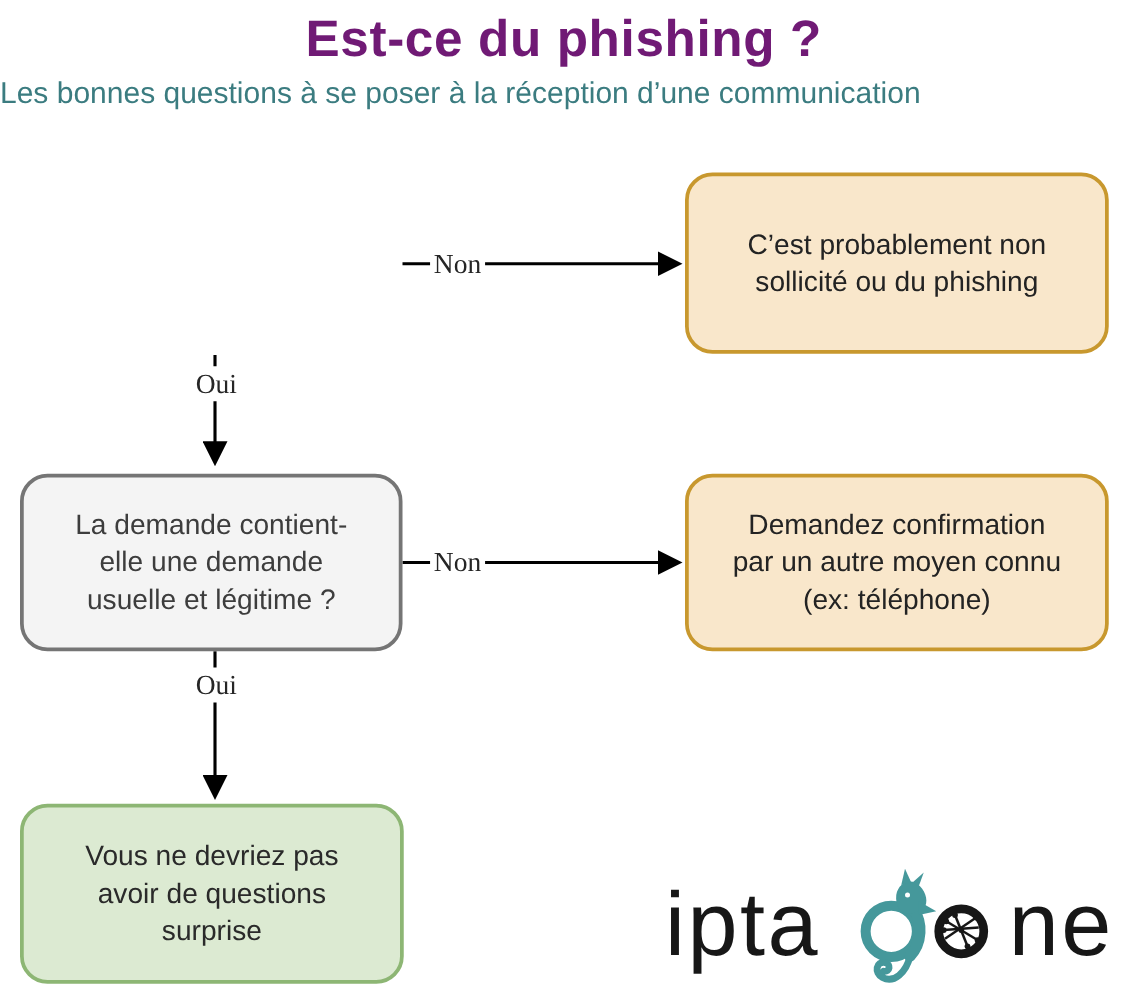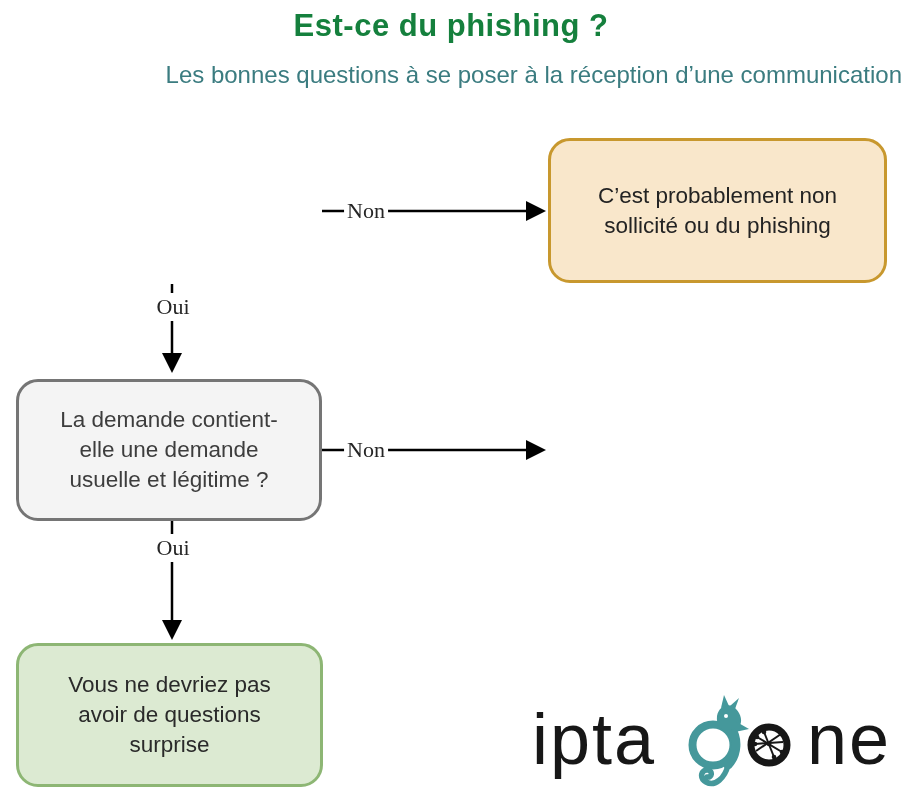--- a/index.html
+++ b/index.html
@@ -2,24 +2,24 @@
 <html><head>
 <meta charset="utf-8">
 <style>
   html,body{margin:0;padding:0;background:#ffffff;}
   .stage{
     position:relative;width:902px;height:800px;background:#ffffff;
     font-family:"Liberation Sans", sans-serif;overflow:hidden;
   }
   .title{
     position:absolute;top:8px;left:0;width:100%;text-align:center;
-    font-size:31px;font-weight:bold;color:#15803d;letter-spacing:.5px;z-index:3;
+    font-size:41px;font-weight:bold;color:#701a75;letter-spacing:.5px;z-index:3;
   }
   .subtitle{
-    position:absolute;top:61px;left:0;width:100%;text-align:right;
+    position:absolute;top:61px;left:0;width:100%;text-align:left;
     font-size:24px;color:#3b7c80;z-index:3;
   }
   .node{
     position:absolute;box-sizing:border-box;display:flex;align-items:center;justify-content:center;
     text-align:center;border-radius:22px;font-size:22.5px;line-height:30px;z-index:2;
   }
   .node span{white-space:pre-line;}
   .question{background:#f4f4f4;border:3px solid #757575;color:#3d3d3d;}
   .warning{background:#f9e7cb;border:3px solid #c8982e;color:#232323;}
   .result{background:#dcead2;border:3px solid #8db674;color:#2a2a2a;}
@@ -67,20 +67,25 @@
 
   <div class="node question" id="q2">
     <span>La demande contient-
 elle une demande
 usuelle et légitime ?</span>
   </div>
   <div class="node warning" id="a1">
     <span>C’est probablement non
 sollicité ou du phishing</span>
   </div>
+  <div class="node warning" id="a2">
+    <span>Demandez confirmation
+par un autre moyen connu
+(ex: téléphone)</span>
+  </div>
   <div class="node result" id="r1">
     <span>Vous ne devriez pas
 avoir de questions
 surprise</span>
   </div>
 
   <svg id="logo" viewBox="0 0 368 110" xmlns="http://www.w3.org/2000/svg">
     <text class="logo-letters" x="8" y="78">ipta</text>
 
     <g>

